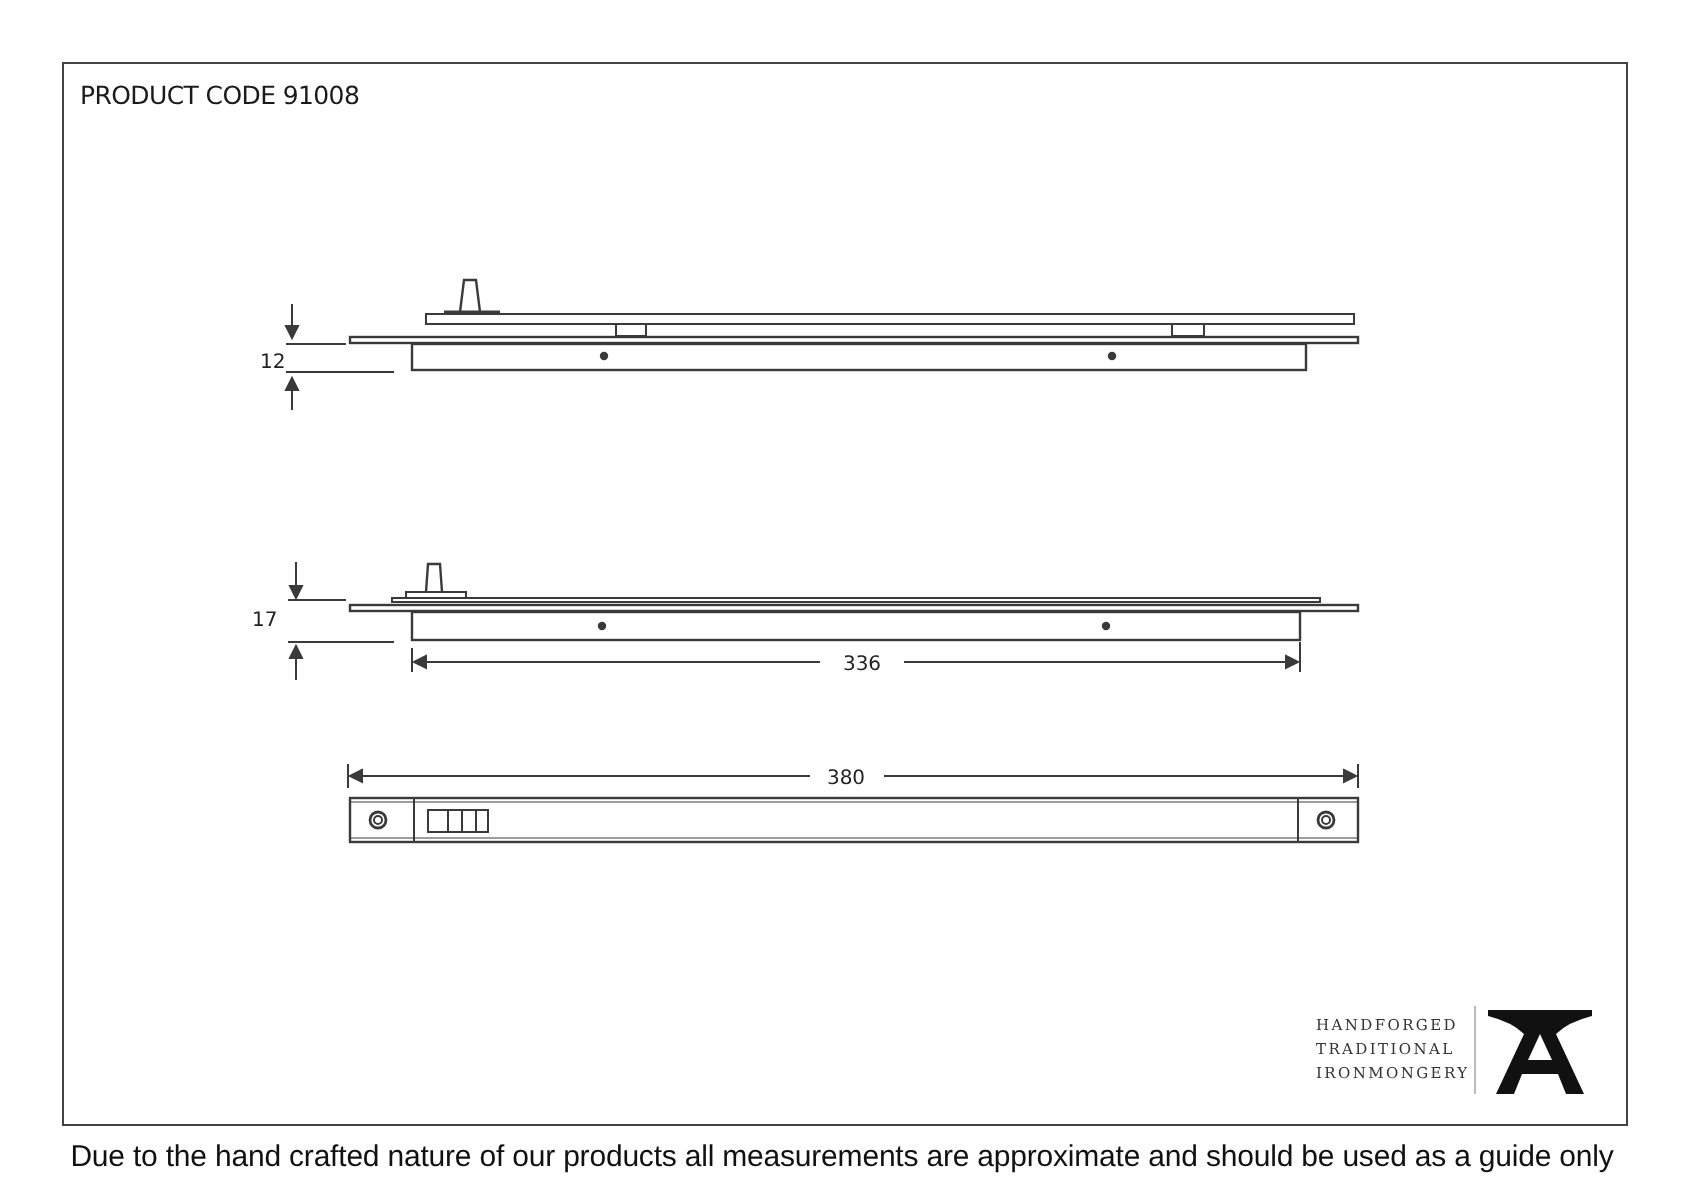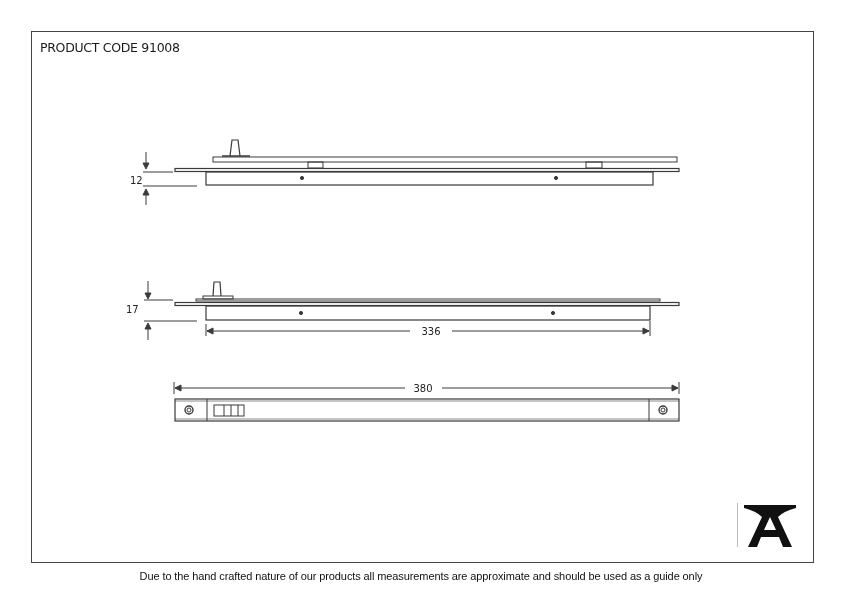--- a/index.html
+++ b/index.html
@@ -5,21 +5,21 @@
     html, body { margin: 0; padding: 0; background: #ffffff; }
     body { width: 842px; height: 596px; position: relative; overflow: hidden; font-family: "Liberation Sans", sans-serif; }
     .frame { position: absolute; left: 31px; top: 31px; width: 783px; height: 532px; border: 1px solid #444; box-sizing: border-box; }
     .product-code { position: absolute; left: 40px; top: 40px; font-family: "DejaVu Sans", sans-serif; font-size: 12.5px; color: #1a1a1a; letter-spacing: -0.3px; text-align: center; }
     .drawing { position: absolute; left: 0; top: 0; }
     .dim-text { font-family: "DejaVu Sans", sans-serif; font-size: 10px; fill: #222; }
     .logo { position: absolute; left: 652px; top: 503px; width: 150px; height: 44px; }
     .logo-text { position: absolute; left: 6px; top: 4px; font-family: "DejaVu Serif", serif; font-size: 7.5px; line-height: 12px; letter-spacing: 1.2px; color: #333; }
     .logo-divider { position: absolute; left: 85px; top: 0; width: 1px; height: 44px; background: #bbb; }
     .logo-mark { position: absolute; left: 90px; top: 0; }
-    .disclaimer { position: absolute; left: 0; top: 570px; width: 842px; text-align: center; font-family: "Liberation Sans", sans-serif; font-size: 11px; color: #111; letter-spacing: -0.1px; }
+    .disclaimer { position: absolute; left: 0; top: 570px; width: 842px; text-align: center; font-family: "Liberation Sans", sans-serif; font-size: 15px; color: #111; letter-spacing: -0.1px; }
   </style>
 </head>
 <body>
 
 <div class="frame"></div>
 
 <div class="product-code">PRODUCT CODE 91008</div>
 
 <svg class="drawing" width="842" height="596" viewBox="0 0 842 596">
   <g stroke="#3a3a3a" fill="none" stroke-width="1">
@@ -103,19 +103,24 @@
     </g>
   </g>
 
   <text class="dim-text" x="130" y="184">12</text>
   <text class="dim-text" x="126" y="313">17</text>
   <text class="dim-text" x="431" y="335" text-anchor="middle">336</text>
   <text class="dim-text" x="423" y="392" text-anchor="middle">380</text>
 </svg>
 
 <div class="logo">
+  <div class="logo-text">
+    <div>HANDFORGED</div>
+    <div>TRADITIONAL</div>
+    <div>IRONMONGERY</div>
+  </div>
   <div class="logo-divider"></div>
   <svg class="logo-mark" width="56" height="44" viewBox="0 0 56 44">
     <path d="M2 2 L54 2 L54 5 Q42 8 36 14 L50 44 L41 44 L37 34 L19 34 L15 44 L6 44 L20 14 Q14 8 2 5 Z M22 27 L34 27 L28 14 Z" fill="#111" fill-rule="evenodd"></path>
   </svg>
 </div>
 
 <div class="disclaimer">Due to the hand crafted nature of our products all measurements are approximate and should be used as a guide only</div>
 
 </body></html>

